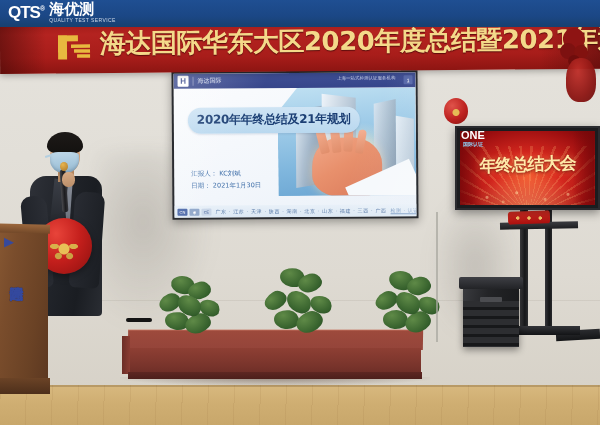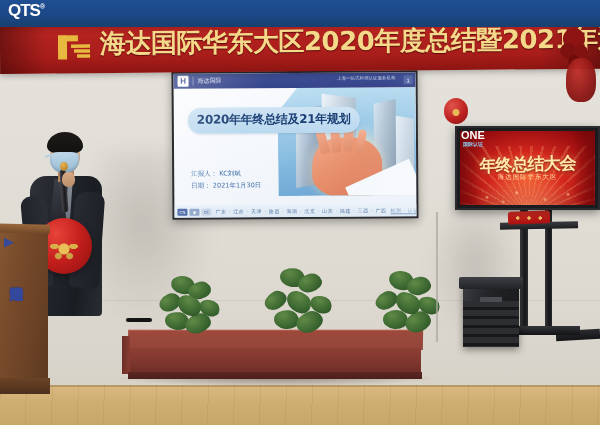--- a/index.html
+++ b/index.html
@@ -677,21 +677,20 @@
     </div>
   </div>
 
   <div class="tv-frame">
     <div class="tv-screen">
       <div class="tv-rays"></div>
       <div class="tv-curtain-l"></div>
       <div class="tv-curtain-r"></div>
       <div class="tv-sparkle"></div>
       <div class="tv-title">年终总结大会</div>
-      <div class="tv-sub">海达国际华东大区</div>
     </div>
     <div class="tv-one">ONE</div>
     <div class="tv-one-sub">国际认证</div>
   </div>
 
   <div class="tv-stand-shelf"></div>
   <div class="shelf-red-item"></div>
   <div class="shelf-red-dots"></div>
   <div class="tv-stand-pole"></div>
   <div class="tv-stand-pole2"></div>
@@ -767,16 +766,20 @@
   <div class="podium"></div>
   <div class="podium-mark">▶</div>
   <div class="podium-text">海达国际</div>
   <div class="podium-base"></div>
 
   <div class="wm-bar">
     <div class="wm-inner">
       <div class="wm-qts">
         <span>QTS</span><span class="wm-sup">®</span>
       </div>
+      <div class="wm-cn-wrap">
+        <div class="wm-cn">海优测</div>
+        <div class="wm-en">QUALITY TEST SERVICE</div>
+      </div>
     </div>
   </div>
 
 </div>
 
 </body></html>

